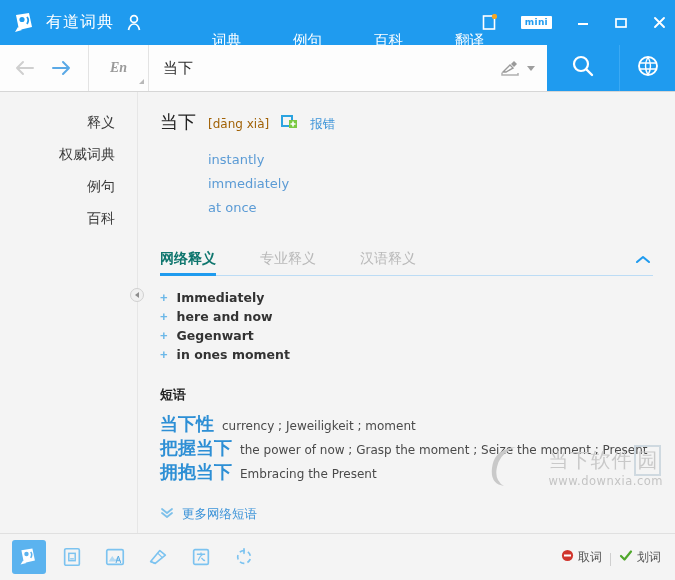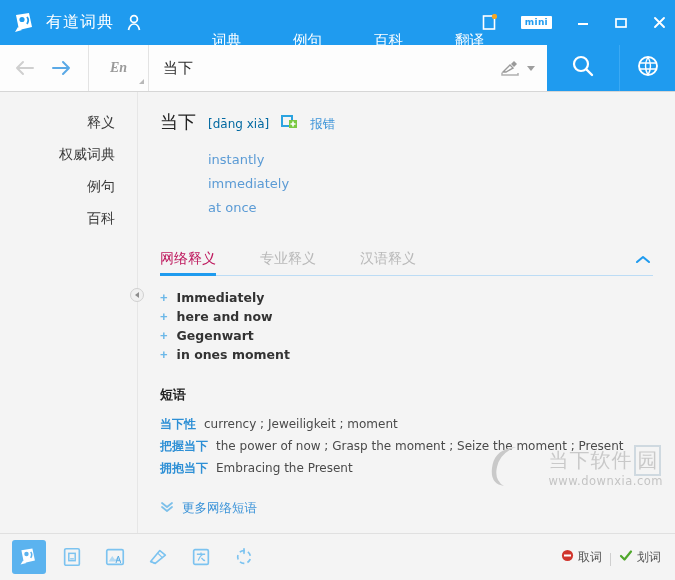--- a/index.html
+++ b/index.html
@@ -134,41 +134,41 @@
     border-right: 4px solid #8d8d8d;
   }
 
   .content {
     flex: 1; background:#f4f4f4; padding: 18px 22px 0 22px;
     overflow: hidden; position: relative;
   }
 
   .headword-row { display:flex; align-items:baseline; gap: 12px; margin-bottom: 14px; }
   .headword { font-size: 18px; color:#222; font-family:"DejaVu Sans", sans-serif; }
-  .pinyin { font-size: 12px; color:#0369a1; font-family:"DejaVu Sans", sans-serif; }
+  .pinyin { font-size: 12px; color:#a16207; font-family:"DejaVu Sans", sans-serif; }
   .addword { cursor:pointer; position: relative; top: 2px; }
   .report { font-size: 12.5px; color:#3b93d8; cursor:pointer; font-family:"DejaVu Sans", sans-serif; }
 
   .trans-list { margin-bottom: 26px; }
   .trans-item {
     font-size: 13px; color:#5b9bd5; line-height: 24px;
     font-family:"DejaVu Sans", sans-serif; cursor:pointer;margin-left:48px;
   }
 
   .tabs-row {
     display:flex; align-items:flex-end; position:relative;
     border-bottom: 1px solid #bcdcf5;
     height: 30px;
   }
   .ctab {
     font-size: 14px; padding: 0 0 7px 0; margin-right: 44px;
     color:#b9b9b9; cursor:pointer; position:relative;
     font-family:"DejaVu Sans", sans-serif;
   }
-  .ctab.active { color:#be185d; font-weight:normal; }
+  .ctab.active { color:#0f766e; font-weight:bold; }
   .ctab.active::after {
     content:""; position:absolute; left:0; right:0; bottom:-1px;
     height: 3px; background:#1f9bef;
   }
   .tabs-collapse {
     position:absolute; right: 2px; bottom: 6px; cursor:pointer;
   }
 
   .meaning-list { padding-top: 12px; }
   .meaning-item {
@@ -180,21 +180,21 @@
     font-size: 12.5px; color:#333; font-weight:bold;
     font-family:"DejaVu Sans", sans-serif; cursor:pointer;
   }
 
   .phrase-title {
     font-size: 13px; font-weight:bold; color:#222;
     margin: 22px 0 9px 0; font-family:"DejaVu Sans", sans-serif;
   }
   .phrase-row { display:flex; align-items:baseline; gap: 8px; line-height: 22px; }
   .phrase-key {
-    font-size: 12px; color:#2d8fd5; font-weight:bold; white-space:nowrap;
+    font-size: 18px; color:#2d8fd5; font-weight:bold; white-space:nowrap;
     font-family:"DejaVu Sans", sans-serif; cursor:pointer;
   }
   .phrase-val {
     font-size: 12px; color:#4a4a4a; font-family:"DejaVu Sans", sans-serif;
   }
 
   .more-row { display:flex; align-items:center; gap: 8px; margin-top: 20px; cursor:pointer; }
   .more-text { font-size: 12.5px; color:#3b93d8; font-family:"DejaVu Sans", sans-serif; }
 
   

